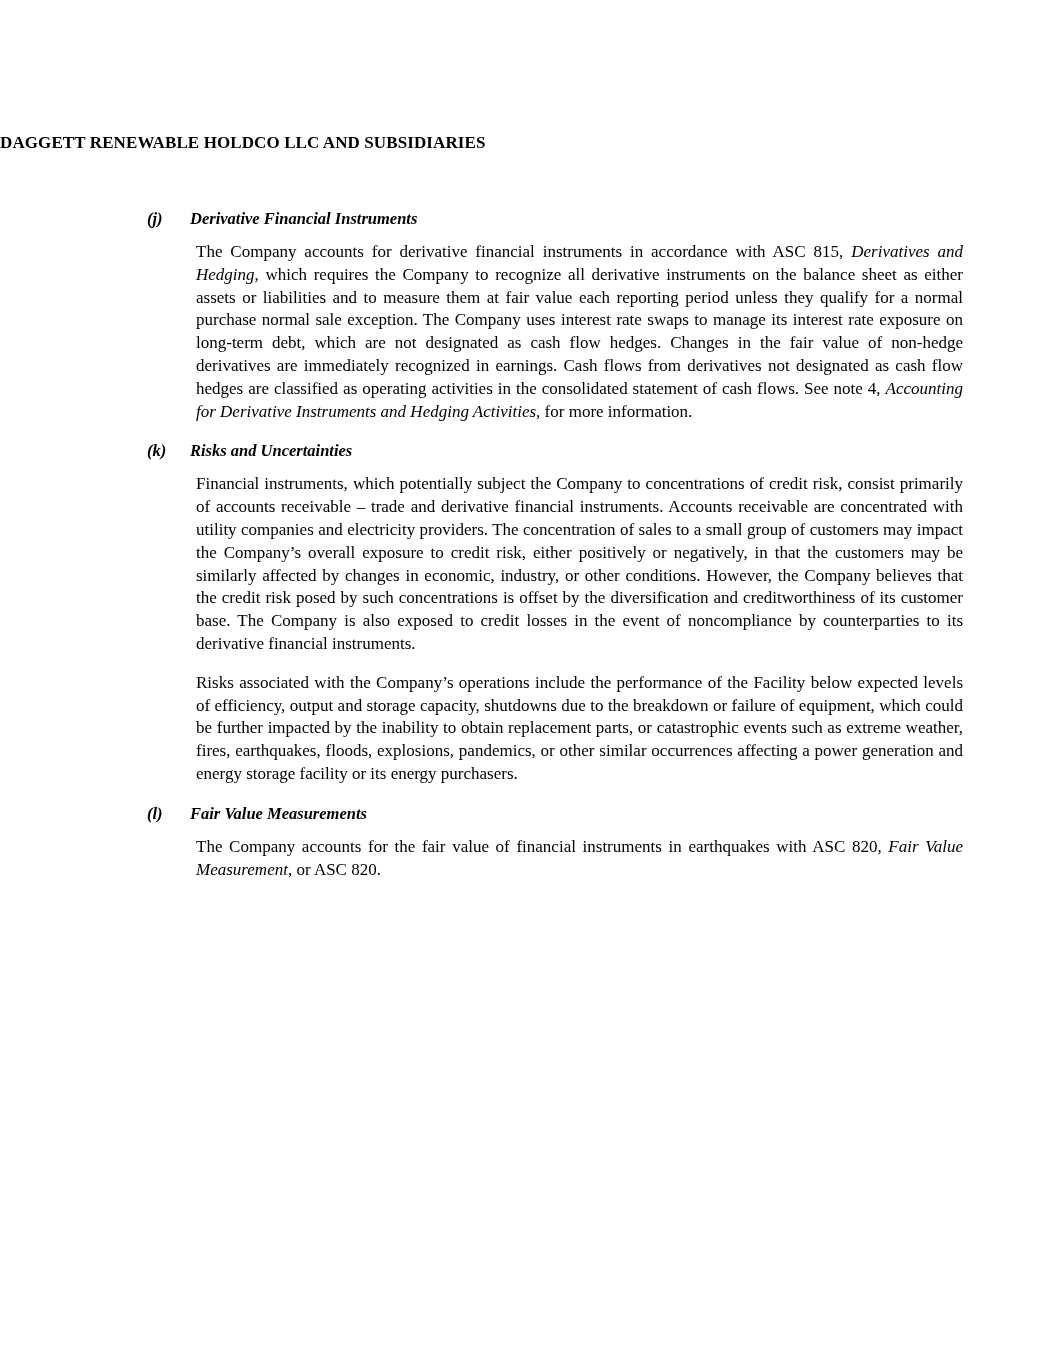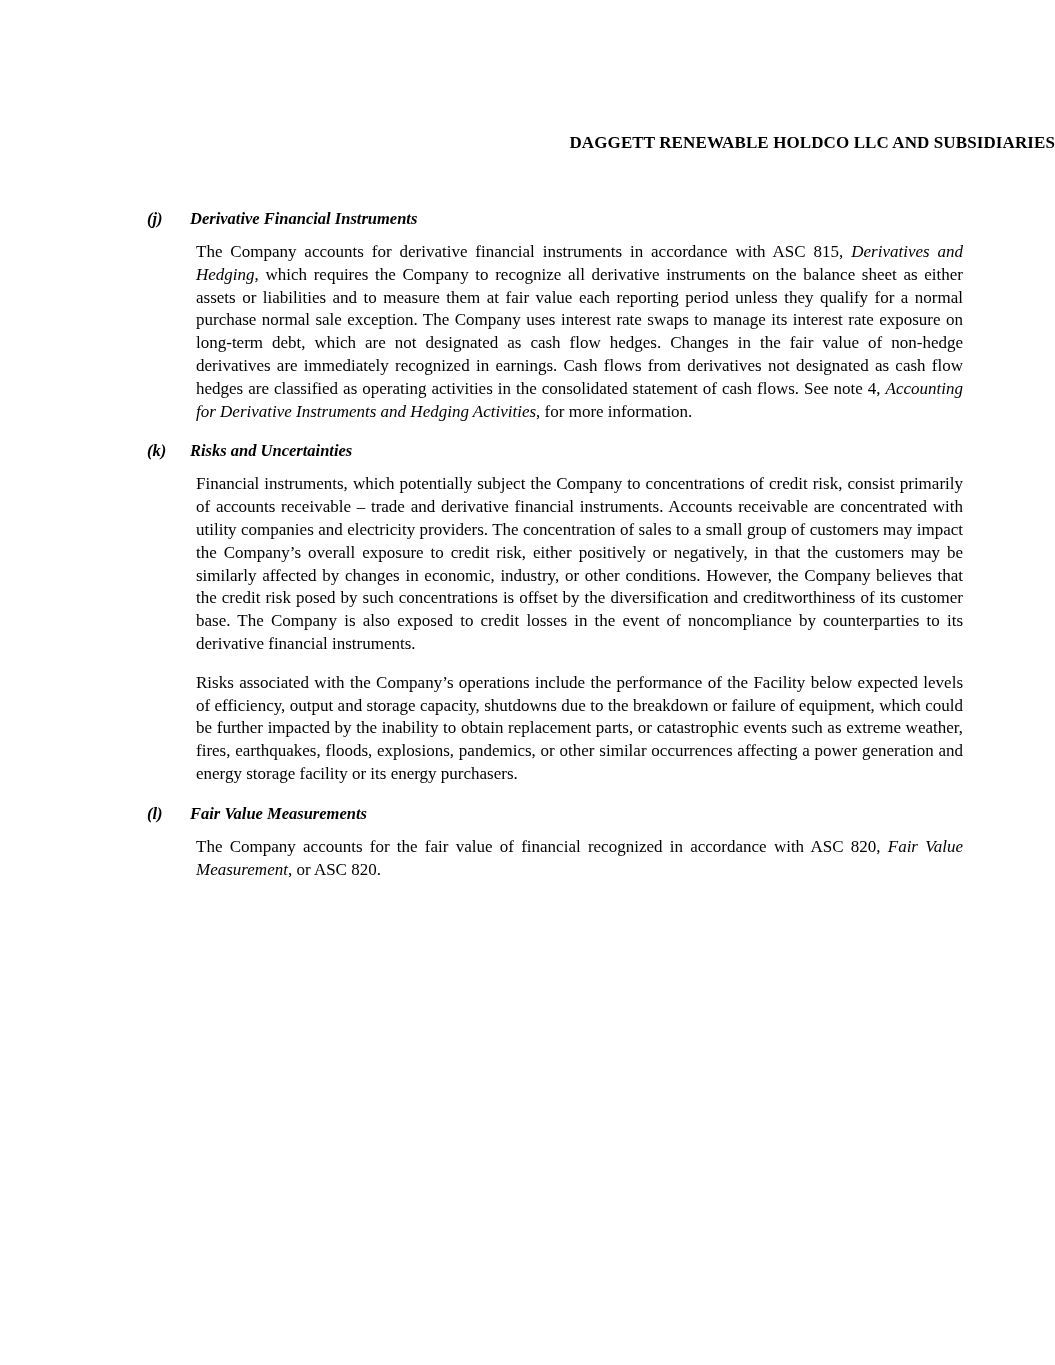--- a/index.html
+++ b/index.html
@@ -6,21 +6,21 @@
   .page {
     position: relative;
     width: 1055px;
     height: 1365px;
     margin: 0 auto;
     background: #ffffff;
     font-family: "Liberation Serif", serif;
     color: #000000;
     overflow: hidden;
   }
-  .doc-header { text-align: right; padding-top: 131px; }
+  .doc-header { text-align: left; padding-top: 131px; }
   .doc-title {
     font-weight: bold;
     font-size: 17px;
     line-height: 23px;
     letter-spacing: 0.1px;
   }
   .doc-subtitle, .doc-date {
     font-size: 17px;
     line-height: 23px;
     margin-top: 5px;
@@ -84,20 +84,20 @@
         <p class="para"><span>Risks associated with the Company’s operations include the performance of the Facility below expected levels of efficiency, output and storage capacity, shutdowns due to the breakdown or failure of equipment, which could be further impacted by the inability to obtain replacement parts, or catastrophic events such as extreme weather, fires, earthquakes, floods, explosions, pandemics, or other similar occurrences affecting a power generation and energy storage facility or its energy purchasers.</span></p>
       </div>
     </div>
 
     <div class="section">
       <div class="section-head">
         <span class="section-label">(l)</span>
         <span class="section-title">Fair Value Measurements</span>
       </div>
       <div class="section-body">
-        <p class="para"><span>The Company accounts for the fair value of financial recognized in accordance with ASC 820, </span><span class="it">Fair Value Measurement</span><span>, or ASC 820.</span></p>
+        <p class="para"><span>The Company accounts for the fair value of financial instruments in earthquakes with ASC 820, </span><span class="it">Fair Value Measurement</span><span>, or ASC 820.</span></p>
       </div>
     </div>
 
   </div>
 
 
 </div>
 
 </body></html>

